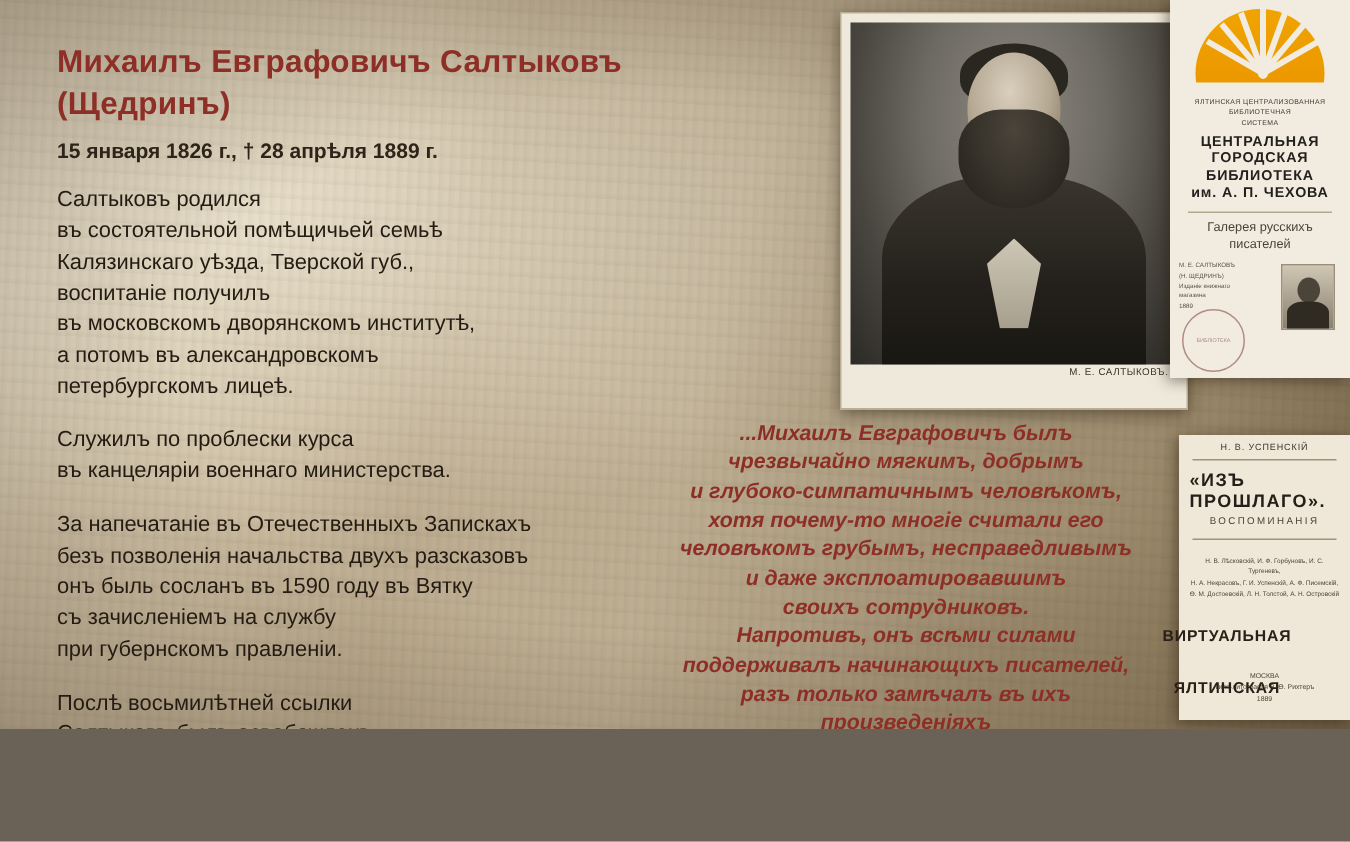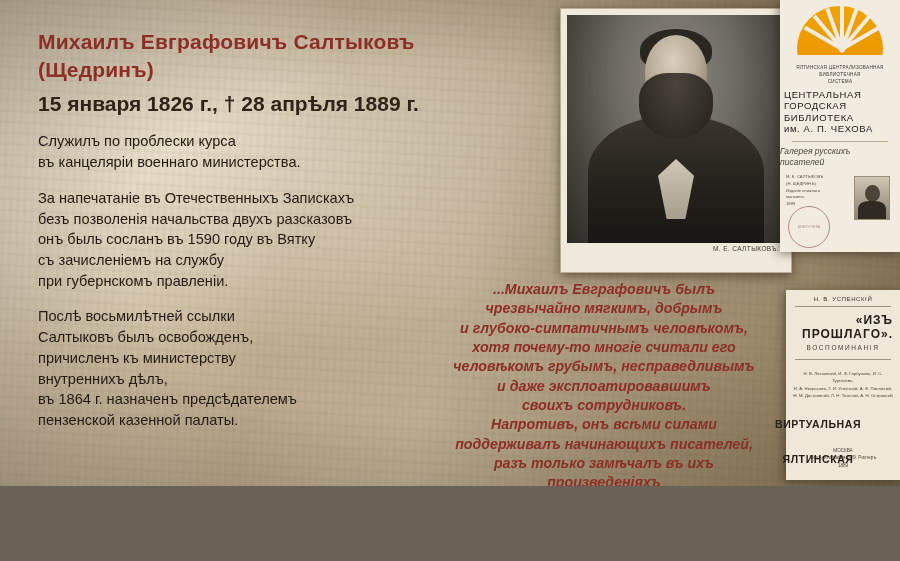--- a/index.html
+++ b/index.html
@@ -52,21 +52,21 @@
   }
   .title {
     font-size: 21px;
     font-weight: bold;
     color: #8d2f26;
     line-height: 1.32;
     letter-spacing: 0.2px;
   }
   .dates {
     margin-top: 9px;
-    font-size: 21px;
+    font-size: 14px;
     color: #2e2419;
     font-weight: 600;
   }
   .para {
     margin-top: 15px;
     font-size: 14.6px;
     line-height: 1.42;
     color: #241b12;
     white-space: pre-line;
   }
@@ -195,37 +195,36 @@
   .lib-top-text {
     font-size: 4.6px;
     text-align: center;
     color: #3b3a38;
     line-height: 1.5;
     letter-spacing: 0.3px;
     padding: 1px 6px 0 6px;
   }
   .lib-name {
     font-size: 9.5px;
-    font-weight: normal;
+    font-weight: bold;
     color: #23211e;
-    text-align: left;
+    text-align: center;
     line-height: 1.22;
     letter-spacing: 0.6px;
     padding: 3px 4px 0 4px;
   }
   .lib-sep {
     width: 96px;
     height: 1px;
     background: #b3a88f;
     margin: 6px auto 4px auto;
   }
   .lib-gallery {
     font-size: 8.5px;
-    font-style: italic;
-    text-align: left;
+    text-align: center;
     color: #4a4336;
     line-height: 1.3;
   }
   .lib-mini {
     position: relative;
     margin-top: 6px;
     height: 76px;
     font-size: 4.2px;
     color: #5a5346;
     line-height: 1.6;
@@ -290,21 +289,21 @@
   .bk-author {
     font-size: 6px;
     text-align: center;
     color: #3c362c;
     letter-spacing: 0.6px;
   }
   .bk-rule { height: 1px; background: #9d927c; margin: 4px 2px; }
   .bk-title {
     font-size: 12px;
     font-weight: bold;
-    text-align: right;
+    text-align: left;
     color: #242019;
     letter-spacing: 1px;
     margin-top: 6px;
   }
   .bk-sub {
     font-size: 6.5px;
     text-align: center;
     color: #4a4337;
     letter-spacing: 1.6px;
     margin-top: 3px;
@@ -369,20 +368,27 @@
 </style>
 </head>
 <body>
 
 <div id="page">
 
   <div id="left-col" class="layer">
     <div class="title">Михаилъ Евграфовичъ
 Салтыковъ (Щедринъ)</div>
     <div class="dates">15 января 1826 г., † 28 апрѣля 1889 г.</div>
+    <div class="para">Салтыковъ родился
+въ состоятельной помѣщичьей семьѣ
+Калязинскаго уѣзда, Тверской губ.,
+воспитаніе получилъ
+въ московскомъ дворянскомъ институтѣ,
+а потомъ въ александровскомъ
+петербургскомъ лицеѣ.</div>
     <div class="para">Служилъ по проблески курса
 въ канцеляріи военнаго министерства.</div>
     <div class="para">За напечатаніе въ Отечественныхъ Запискахъ
 безъ позволенія начальства двухъ разсказовъ
 онъ быль сосланъ въ 1590 году въ Вятку
 съ зачисленіемъ на службу
 при губернскомъ правленіи.</div>
     <div class="para">Послѣ восьмилѣтней ссылки
 Салтыковъ былъ освобожденъ,
 причисленъ къ министерству

